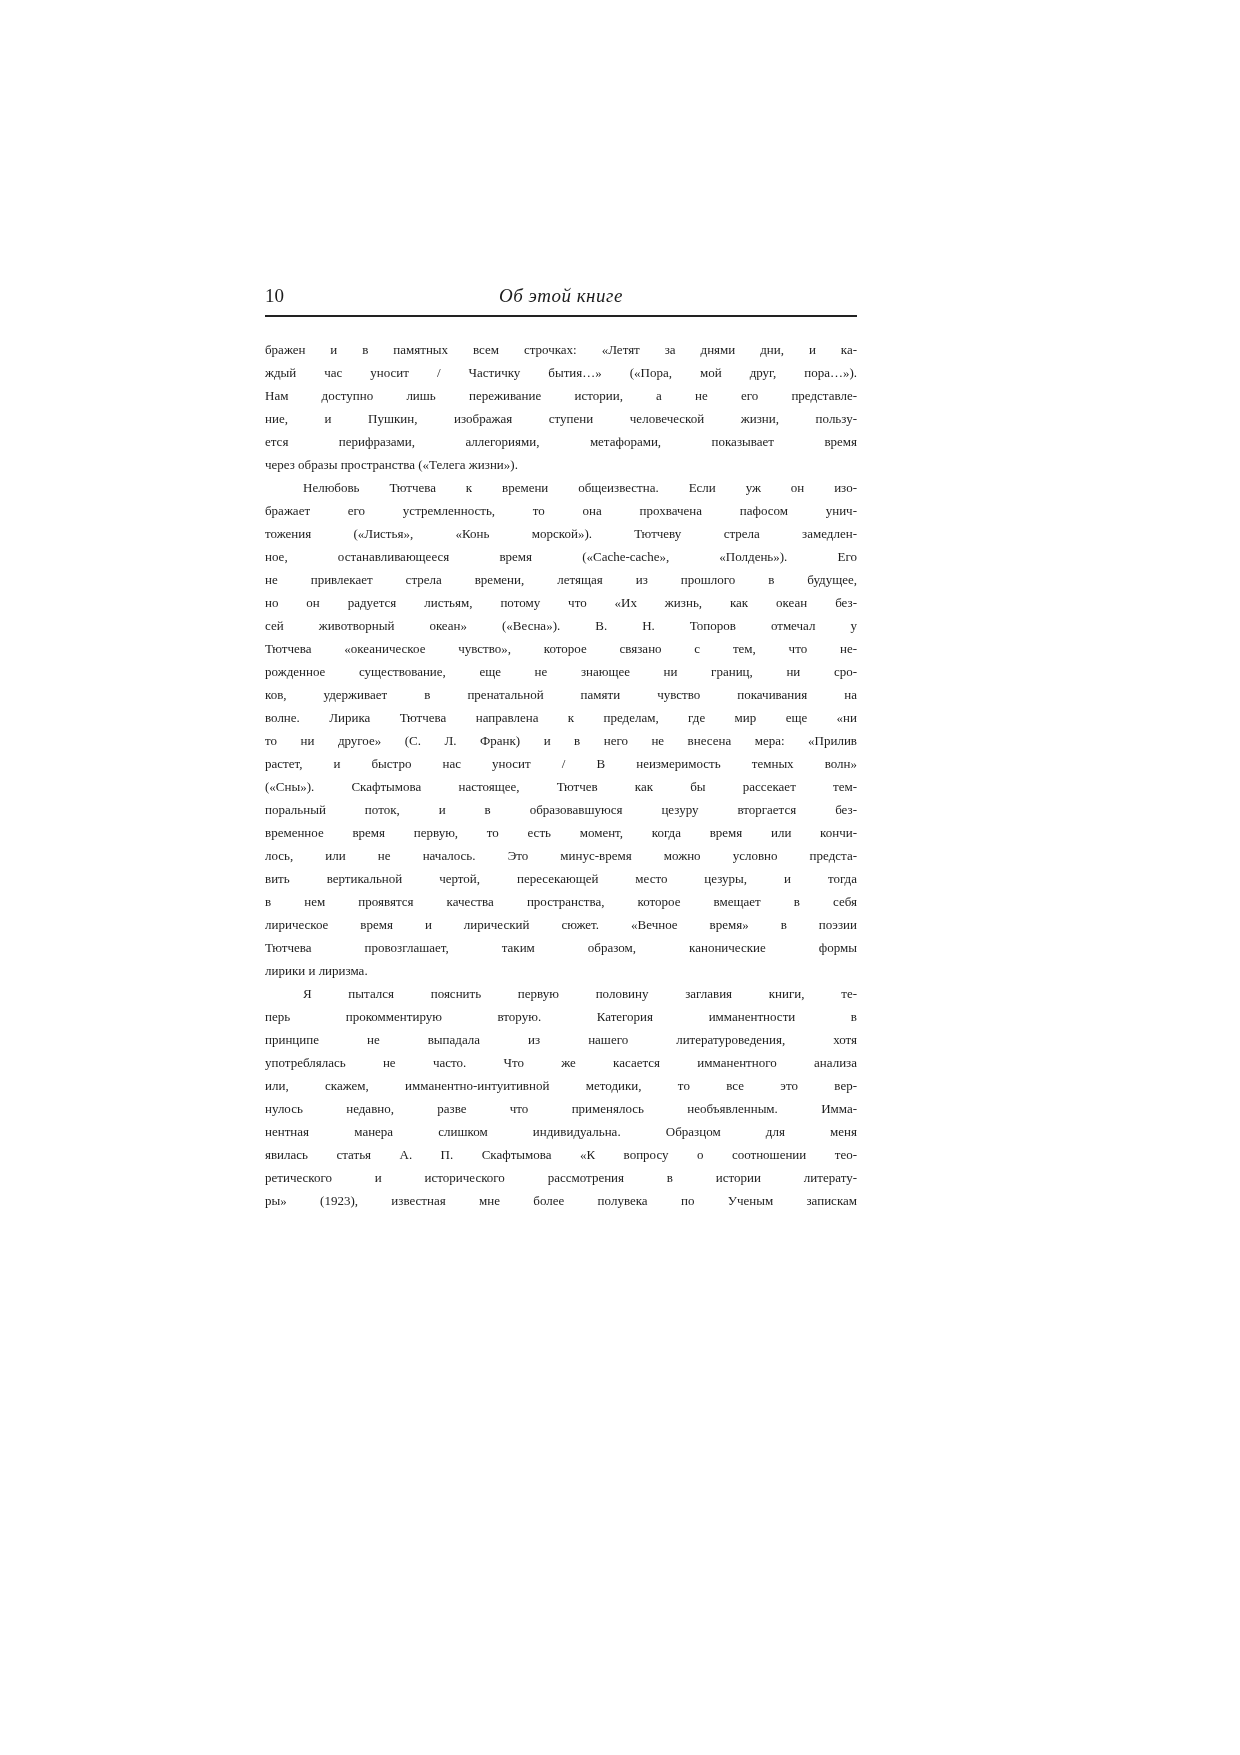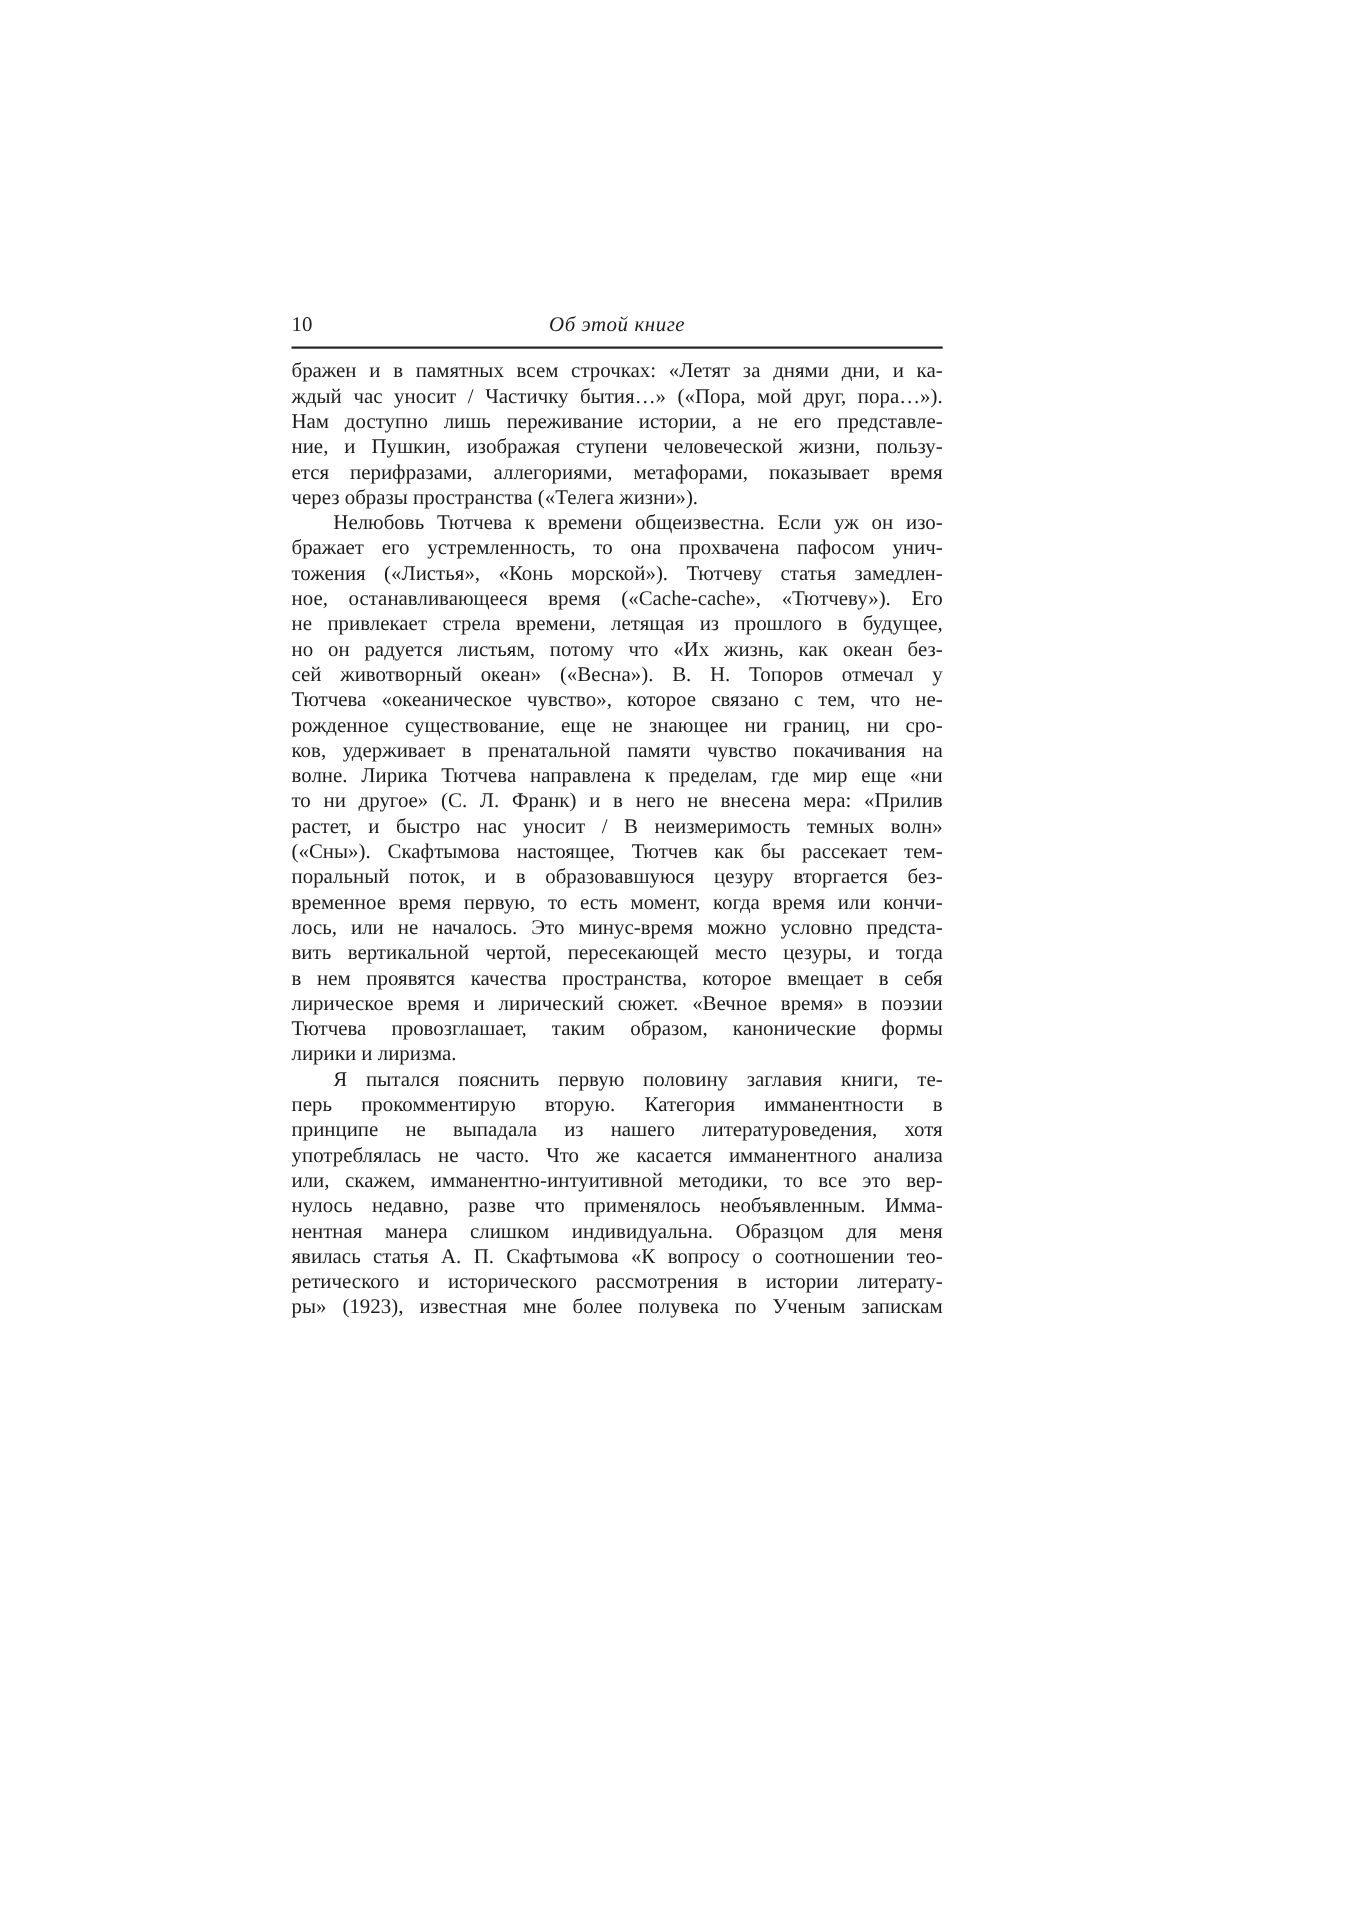--- a/index.html
+++ b/index.html
@@ -39,22 +39,22 @@
     text-align: center;
     font-style: italic;
     letter-spacing: 0.5px;
   }
   .rule {
     border: none;
     border-top: 2px solid #222222;
     margin: 7px 0 0 0;
   }
   .body-text {
-    margin-top: 9px;
-    font-size: 19px;
+    margin-top: 21px;
+    font-size: 13px;
     line-height: 23px;
   }
   .paragraph {
     margin: 0;
   }
   .line {
     text-align: justify;
     text-align-last: justify;
     white-space: normal;
   }
@@ -79,22 +79,22 @@
         <div class="line">бражен и в памятных всем строчках: «Летят за днями дни, и ка-</div>
         <div class="line">ждый час уносит / Частичку бытия…» («Пора, мой друг, пора…»).</div>
         <div class="line">Нам доступно лишь переживание истории, а не его представле-</div>
         <div class="line">ние, и Пушкин, изображая ступени человеческой жизни, пользу-</div>
         <div class="line">ется перифразами, аллегориями, метафорами, показывает время</div>
         <div class="line last">через образы пространства («Телега жизни»).</div>
       </div>
       <div class="paragraph">
         <div class="line indent">Нелюбовь Тютчева к времени общеизвестна. Если уж он изо-</div>
         <div class="line">бражает его устремленность, то она прохвачена пафосом унич-</div>
-        <div class="line">тожения («Листья», «Конь морской»). Тютчеву статья замедлен-</div>
-        <div class="line">ное, останавливающееся время («Cache-cache», «Тютчеву»). Его</div>
+        <div class="line">тожения («Листья», «Конь морской»). Тютчеву стрела замедлен-</div>
+        <div class="line">ное, останавливающееся время («Cache-cache», «Полдень»). Его</div>
         <div class="line">не привлекает стрела времени, летящая из прошлого в будущее,</div>
         <div class="line">но он радуется листьям, потому что «Их жизнь, как океан без-</div>
         <div class="line">сей животворный океан» («Весна»). В. Н. Топоров отмечал у</div>
         <div class="line">Тютчева «океаническое чувство», которое связано с тем, что не-</div>
         <div class="line">рожденное существование, еще не знающее ни границ, ни сро-</div>
         <div class="line">ков, удерживает в пренатальной памяти чувство покачивания на</div>
         <div class="line">волне. Лирика Тютчева направлена к пределам, где мир еще «ни</div>
         <div class="line">то ни другое» (С. Л. Франк) и в него не внесена мера: «Прилив</div>
         <div class="line">растет, и быстро нас уносит / В неизмеримость темных волн»</div>
         <div class="line">(«Сны»). Скафтымова настоящее, Тютчев как бы рассекает тем-</div>

